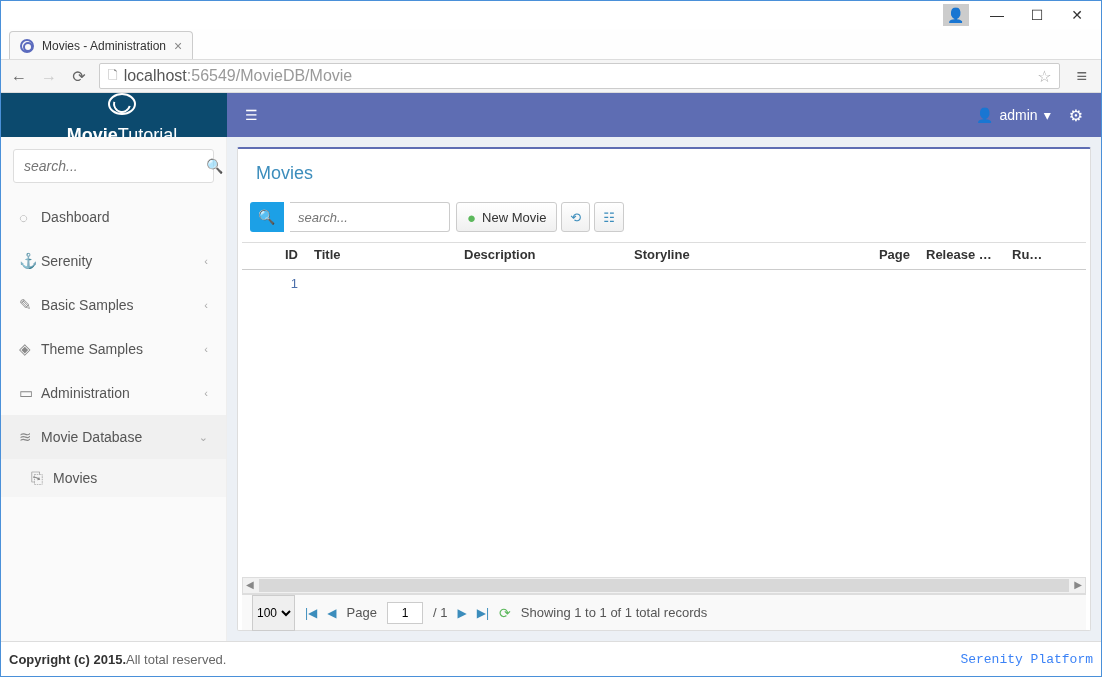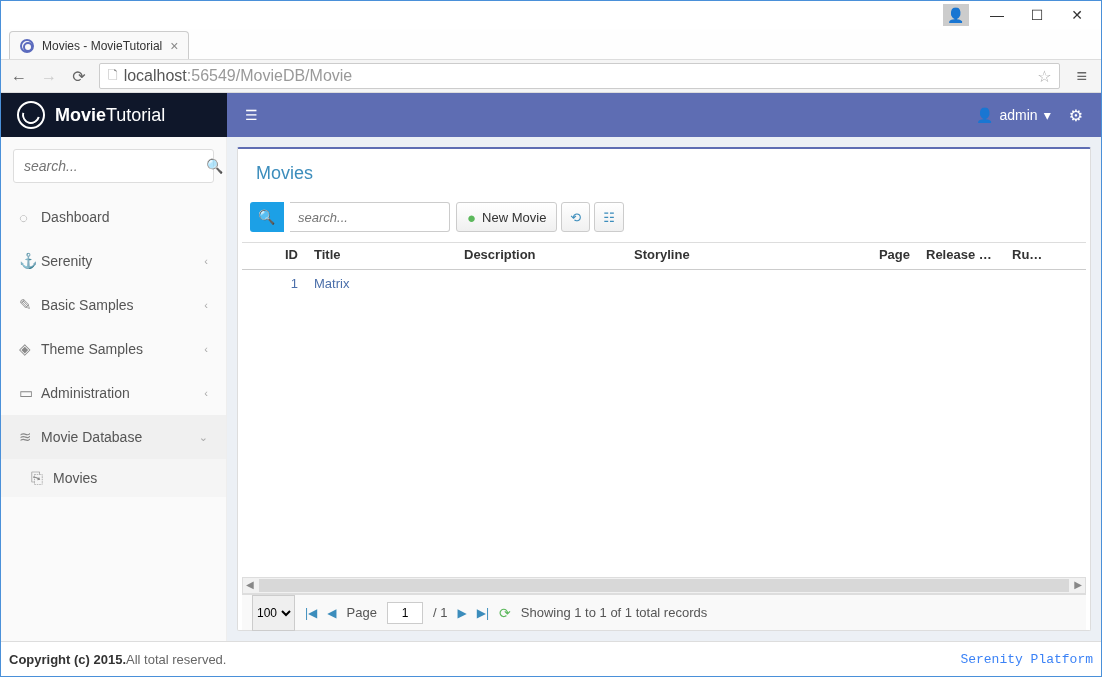--- a/index.html
+++ b/index.html
@@ -22,21 +22,21 @@
     .url-file-icon { color: #888; font-size: 12px; }
     .url-text { font-size: 16px; color: #222; }
     .url-text .host { color: #555; }
     .url-text .port-path { color: #999; }
     .star-icon { color: #aaa; font-size: 16px; }
     .menu-icon-lines { color: #666; font-size: 18px; padding: 0 6px; }
     
     
     .app { flex: 1; display: flex; flex-direction: column; min-height: 0; }
     .app-header { height: 44px; background: #5e6db3; display: flex; align-items: center; color: #fff; }
-    .brand { width: 226px; height: 44px; background: #0f172a; display: flex; align-items: center; padding-left: 16px; gap: 10px; }
+    .brand { width: 226px; height: 44px; background: #0c4a6e; display: flex; align-items: center; padding-left: 16px; gap: 10px; flex-direction: column; }
     .brand-logo { width: 28px; height: 28px; border-radius: 50%; border: 2px solid #fff; position: relative; display:flex; align-items:center; justify-content:center; }
     .brand-logo::before { content:''; width:14px; height:14px; border:2px solid #fff; border-radius:50%; border-top-color:transparent; border-right-color:transparent; transform: rotate(-30deg); }
     .brand-text { font-size: 18px; }
     .brand-text b { font-weight: bold; }
     .header-right { flex: 1; display: flex; align-items: center; padding: 0 18px; }
     .hamburger { font-size: 14px; }
     .spacer { flex: 1; }
     .user-menu { display: flex; align-items: center; gap: 6px; font-size: 14px; }
     .gear-icon { margin-left: 18px; font-size: 16px; }
     
@@ -107,21 +107,21 @@
 <div class="browser-window">
   <div class="titlebar">
     <div class="tb-user">👤</div>
     <div class="tb-btn">—</div>
     <div class="tb-btn">☐</div>
     <div class="tb-btn">✕</div>
   </div>
   <div class="tab-strip">
     <div class="browser-tab">
       <span class="tab-favicon"></span>
-      <span>Movies - MovieTutorial</span>
+      <span>Movies - Administration</span>
       <span class="tab-close">×</span>
     </div>
   </div>
   <div class="addr-bar">
     <span class="addr-btn">←</span>
     <span class="addr-btn disabled">→</span>
     <span class="addr-btn">⟳</span>
     <div class="url-input">
       <span class="url-file-icon">🗋</span>
       <span class="url-text">
@@ -216,21 +216,20 @@
               <div class="cell c-title">Title</div>
               <div class="cell c-desc">Description</div>
               <div class="cell c-story">Storyline</div>
               <div class="cell c-year">Page</div>
               <div class="cell c-rel">Release Da...</div>
               <div class="cell c-run">Runtime</div>
             </div>
             <div class="grid-body">
               <div class="grid-row">
                 <div class="cell c-id">1</div>
-                <div class="cell c-title"><a href="#">Matrix</a></div>
                 <div class="cell c-desc"></div>
                 <div class="cell c-story"></div>
                 <div class="cell c-year"></div>
                 <div class="cell c-rel"></div>
                 <div class="cell c-run"></div>
               </div>
             </div>
             <div class="hscroll">
                 <div class="thumb"></div>
               </div>

